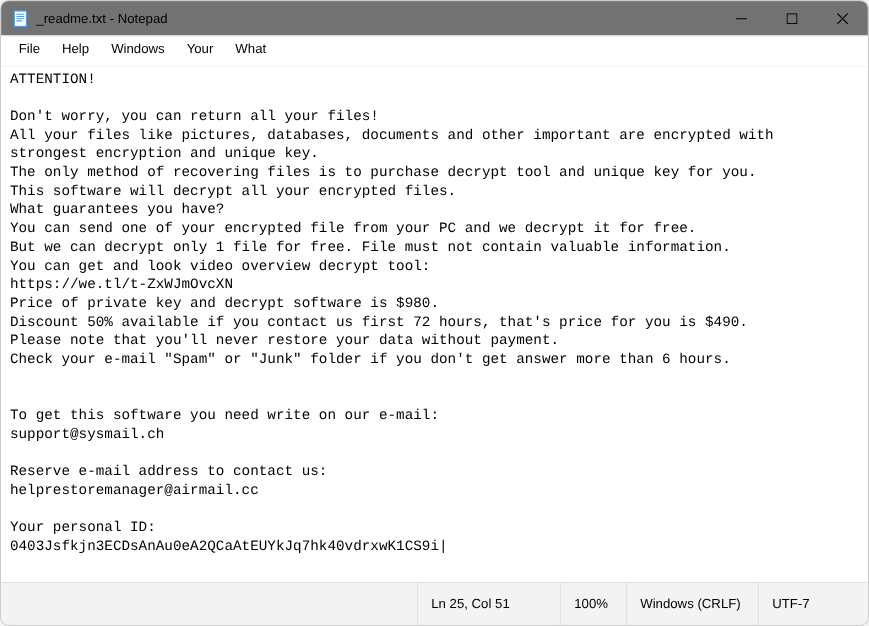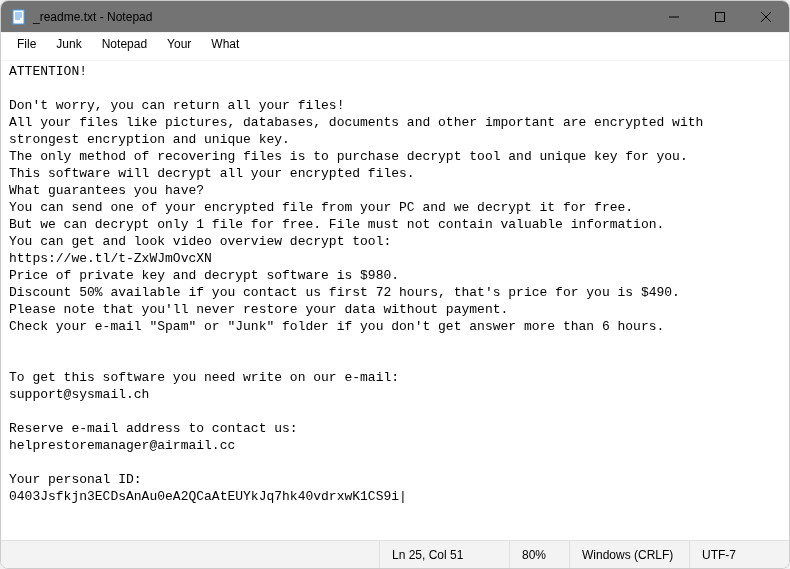--- a/index.html
+++ b/index.html
@@ -78,21 +78,21 @@
       padding: 2px 8px;
       font-family: Consolas, 'Courier New', monospace;
       font-size: 13px;
       line-height: 17px;
       color: #000;
       white-space: pre-wrap;
       overflow: hidden;
       background: #fff;
     }
     .statusbar {
-      height: 28px;
+      height: 39px;
       background: #f3f3f3;
       border-top: 1px solid #e0e0e0;
       display: flex;
       align-items: center;
       font-size: 12px;
       color: #000;
     }
     .statusbar-section {
       padding: 0 12px;
       border-left: 1px solid #e0e0e0;
@@ -138,22 +138,22 @@
         <svg width="10" height="10" viewBox="0 0 10 10">
             <line x1="0" y1="0" x2="10" y2="10" stroke="#000" stroke-width="1"></line>
             <line x1="10" y1="0" x2="0" y2="10" stroke="#000" stroke-width="1"></line>
           </svg>
       </div>
     </div>
   </div>
 
   <div class="menubar">
     <span class="menu-item">File</span>
-    <span class="menu-item">Junk</span>
-    <span class="menu-item">Notepad</span>
+    <span class="menu-item">Help</span>
+    <span class="menu-item">Windows</span>
     <span class="menu-item">Your</span>
     <span class="menu-item">What</span>
   </div>
 
   <div class="content"><span>ATTENTION!
 
 Don't worry, you can return all your files!
 All your files like pictures, databases, documents and other important are encrypted with strongest encryption and unique key.
 The only method of recovering files is to purchase decrypt tool and unique key for you.
 This software will decrypt all your encrypted files.
@@ -173,17 +173,17 @@
 
 Reserve e-mail address to contact us:
 helprestoremanager@airmail.cc
 
 Your personal ID:
 0403Jsfkjn3ECDsAnAu0eA2QCaAtEUYkJq7hk40vdrxwK1CS9i</span><span class="caret"></span></div>
 
   <div class="statusbar">
     <div class="statusbar-spacer"></div>
     <div class="statusbar-section" style="min-width:130px">Ln 25, Col 51</div>
-    <div class="statusbar-section" style="min-width:60px">80%</div>
+    <div class="statusbar-section" style="min-width:60px">100%</div>
     <div class="statusbar-section" style="min-width:120px">Windows (CRLF)</div>
     <div class="statusbar-section" style="min-width:100px">UTF-7</div>
   </div>
 </div>
 
 </body></html>

